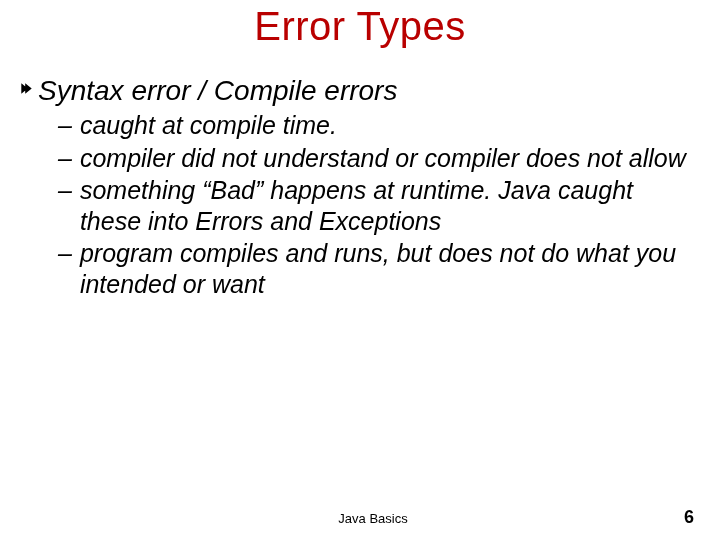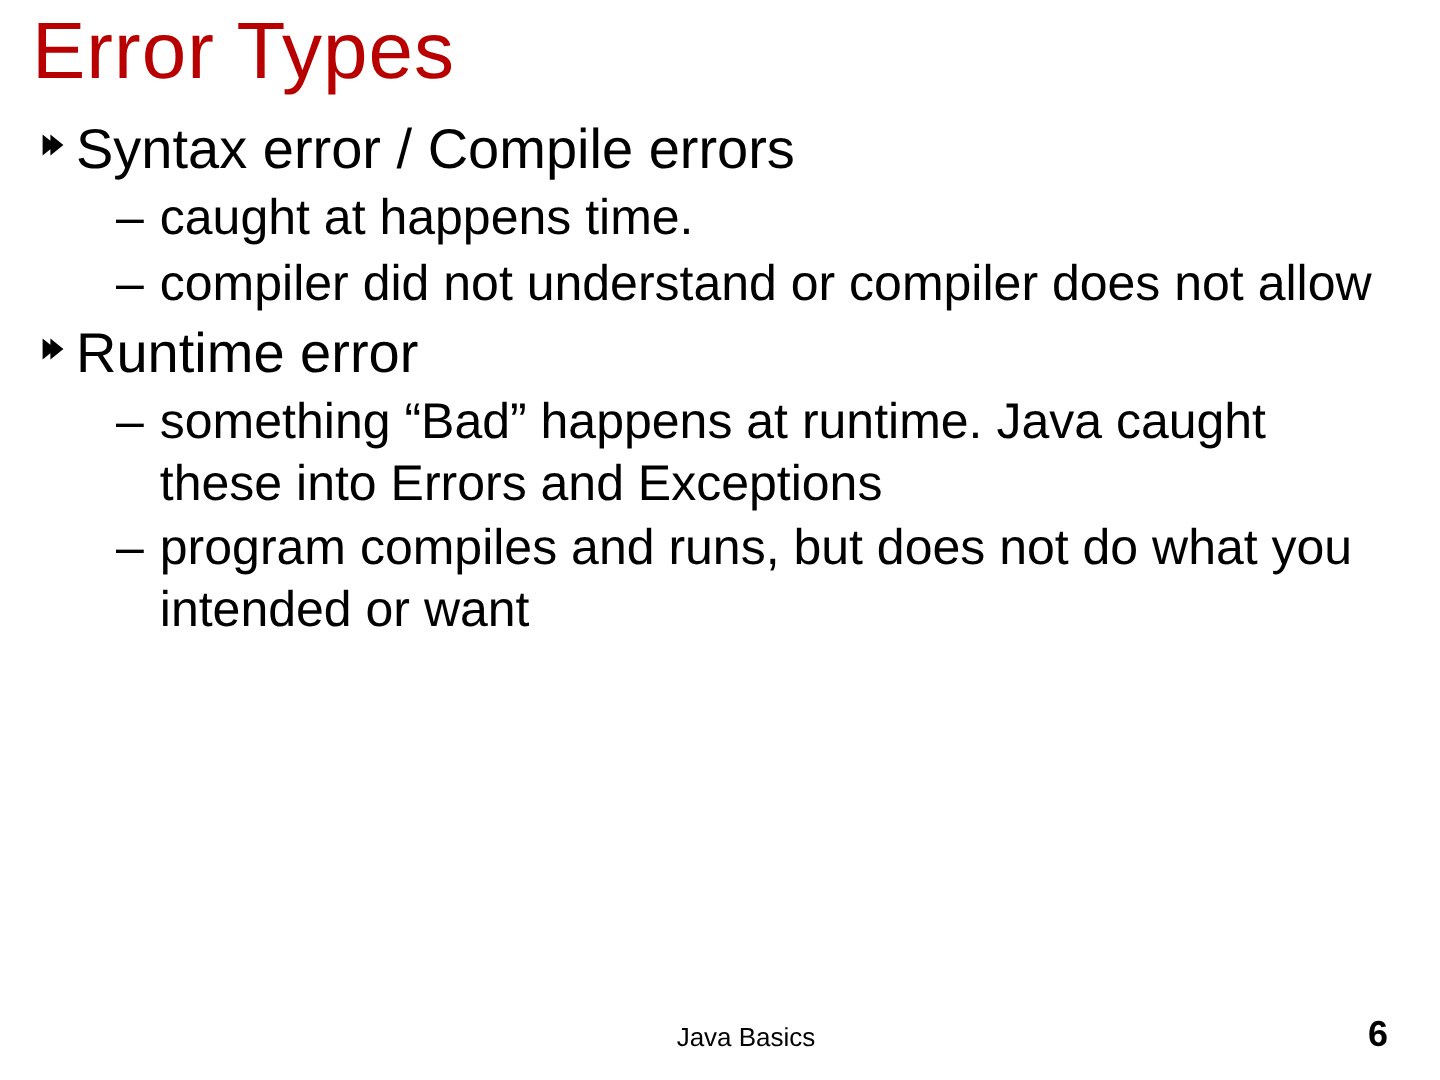--- a/index.html
+++ b/index.html
@@ -15,28 +15,29 @@
   .slide {
     width: 100%;
     height: 100%;
     padding: 4px 16px 0 16px;
     display: flex;
     flex-direction: column;
   }
   .title {
     font-size: 40px;
     color: #b90000;
-    text-align: left;
+    text-align: center;
     font-weight: 400;
-    margin-bottom: 6px;
+    margin-bottom: 22px;
     letter-spacing: 0.5px;
   }
   .content {
     flex: 1;
     padding: 0 4px;
+    font-style: italic;
   }
   .level1 {
     display: flex;
     align-items: flex-start;
     font-size: 28px;
     font-weight: 400;
     color: #000000;
     margin-top: 2px;
     line-height: 1.25;
   }
@@ -105,35 +106,27 @@
       <span class="bullet-icon">
         <svg viewBox="0 0 10 10">
             <path d="M1 1 L6 5 L1 9 Z M4 1 L9 5 L4 9 Z" fill="#000"></path>
           </svg>
       </span>
       <span class="level1-text">Syntax error / Compile errors</span>
     </div>
 
     <div class="level2">
       <span class="dash">–</span>
-      <span class="level2-text">caught at happens time.</span>
+      <span class="level2-text">caught at compile time.</span>
     </div>
     <div class="level2">
       <span class="dash">–</span>
       <span class="level2-text">compiler did not understand or compiler does not allow</span>
     </div>
 
-    <div class="level1">
-      <span class="bullet-icon">
-        <svg viewBox="0 0 10 10">
-            <path d="M1 1 L6 5 L1 9 Z M4 1 L9 5 L4 9 Z" fill="#000"></path>
-          </svg>
-      </span>
-      <span class="level1-text">Runtime error</span>
-    </div>
 
     <div class="level2">
       <span class="dash">–</span>
       <span class="level2-text">something “Bad” happens at runtime. Java caught these into Errors and Exceptions</span>
     </div>
 
 
     <div class="level2">
       <span class="dash">–</span>
       <span class="level2-text">program compiles and runs, but does not do what you intended or want</span>

